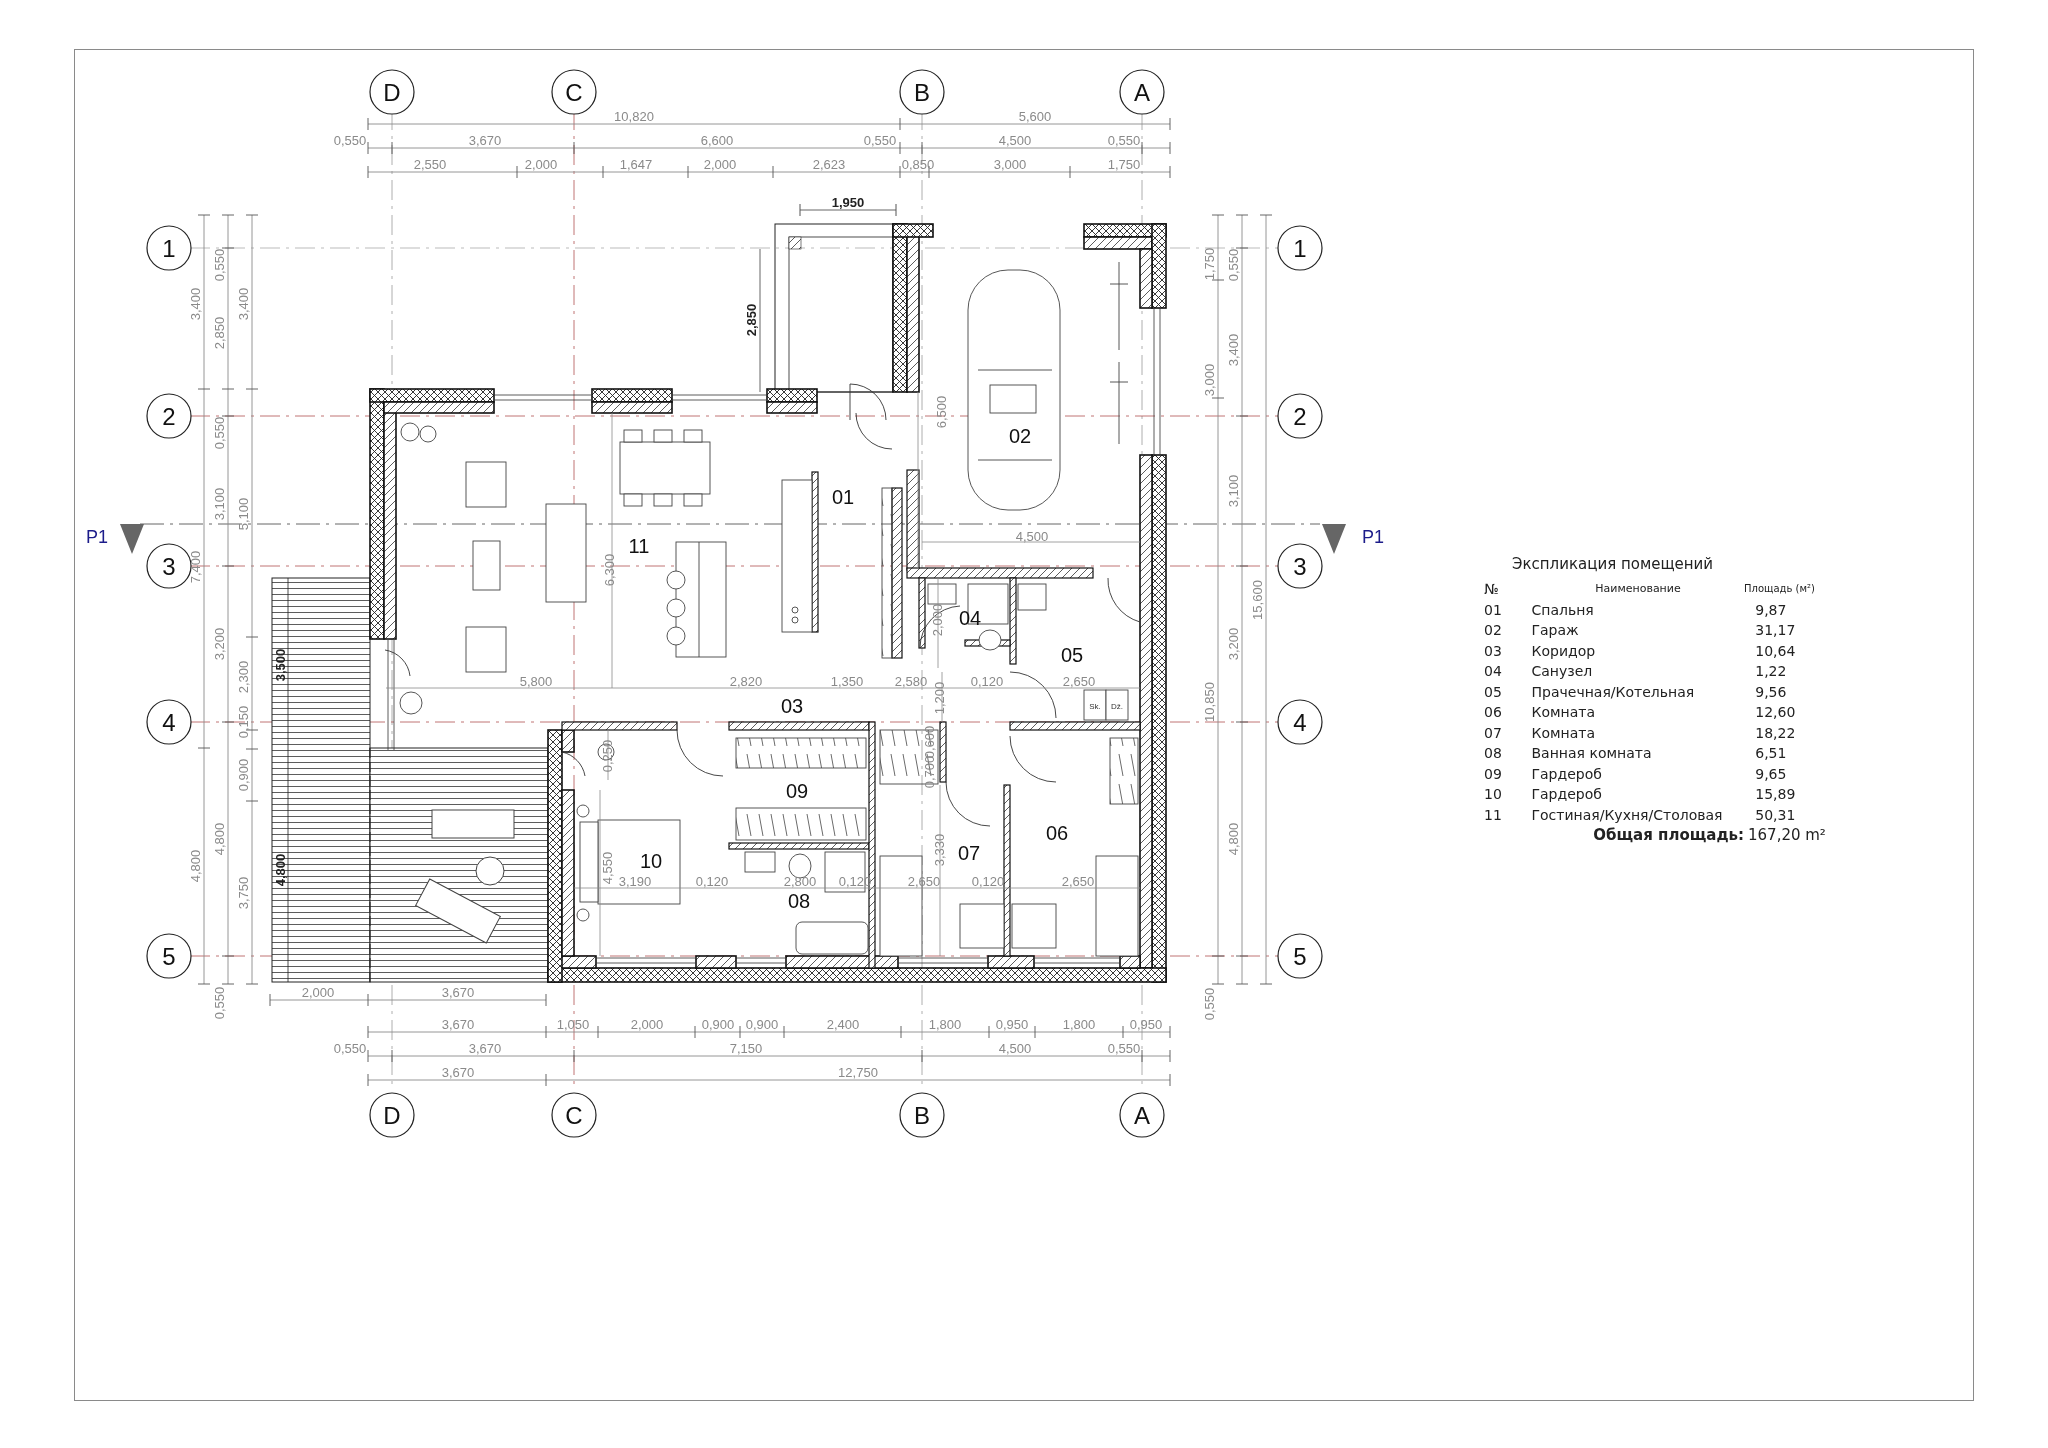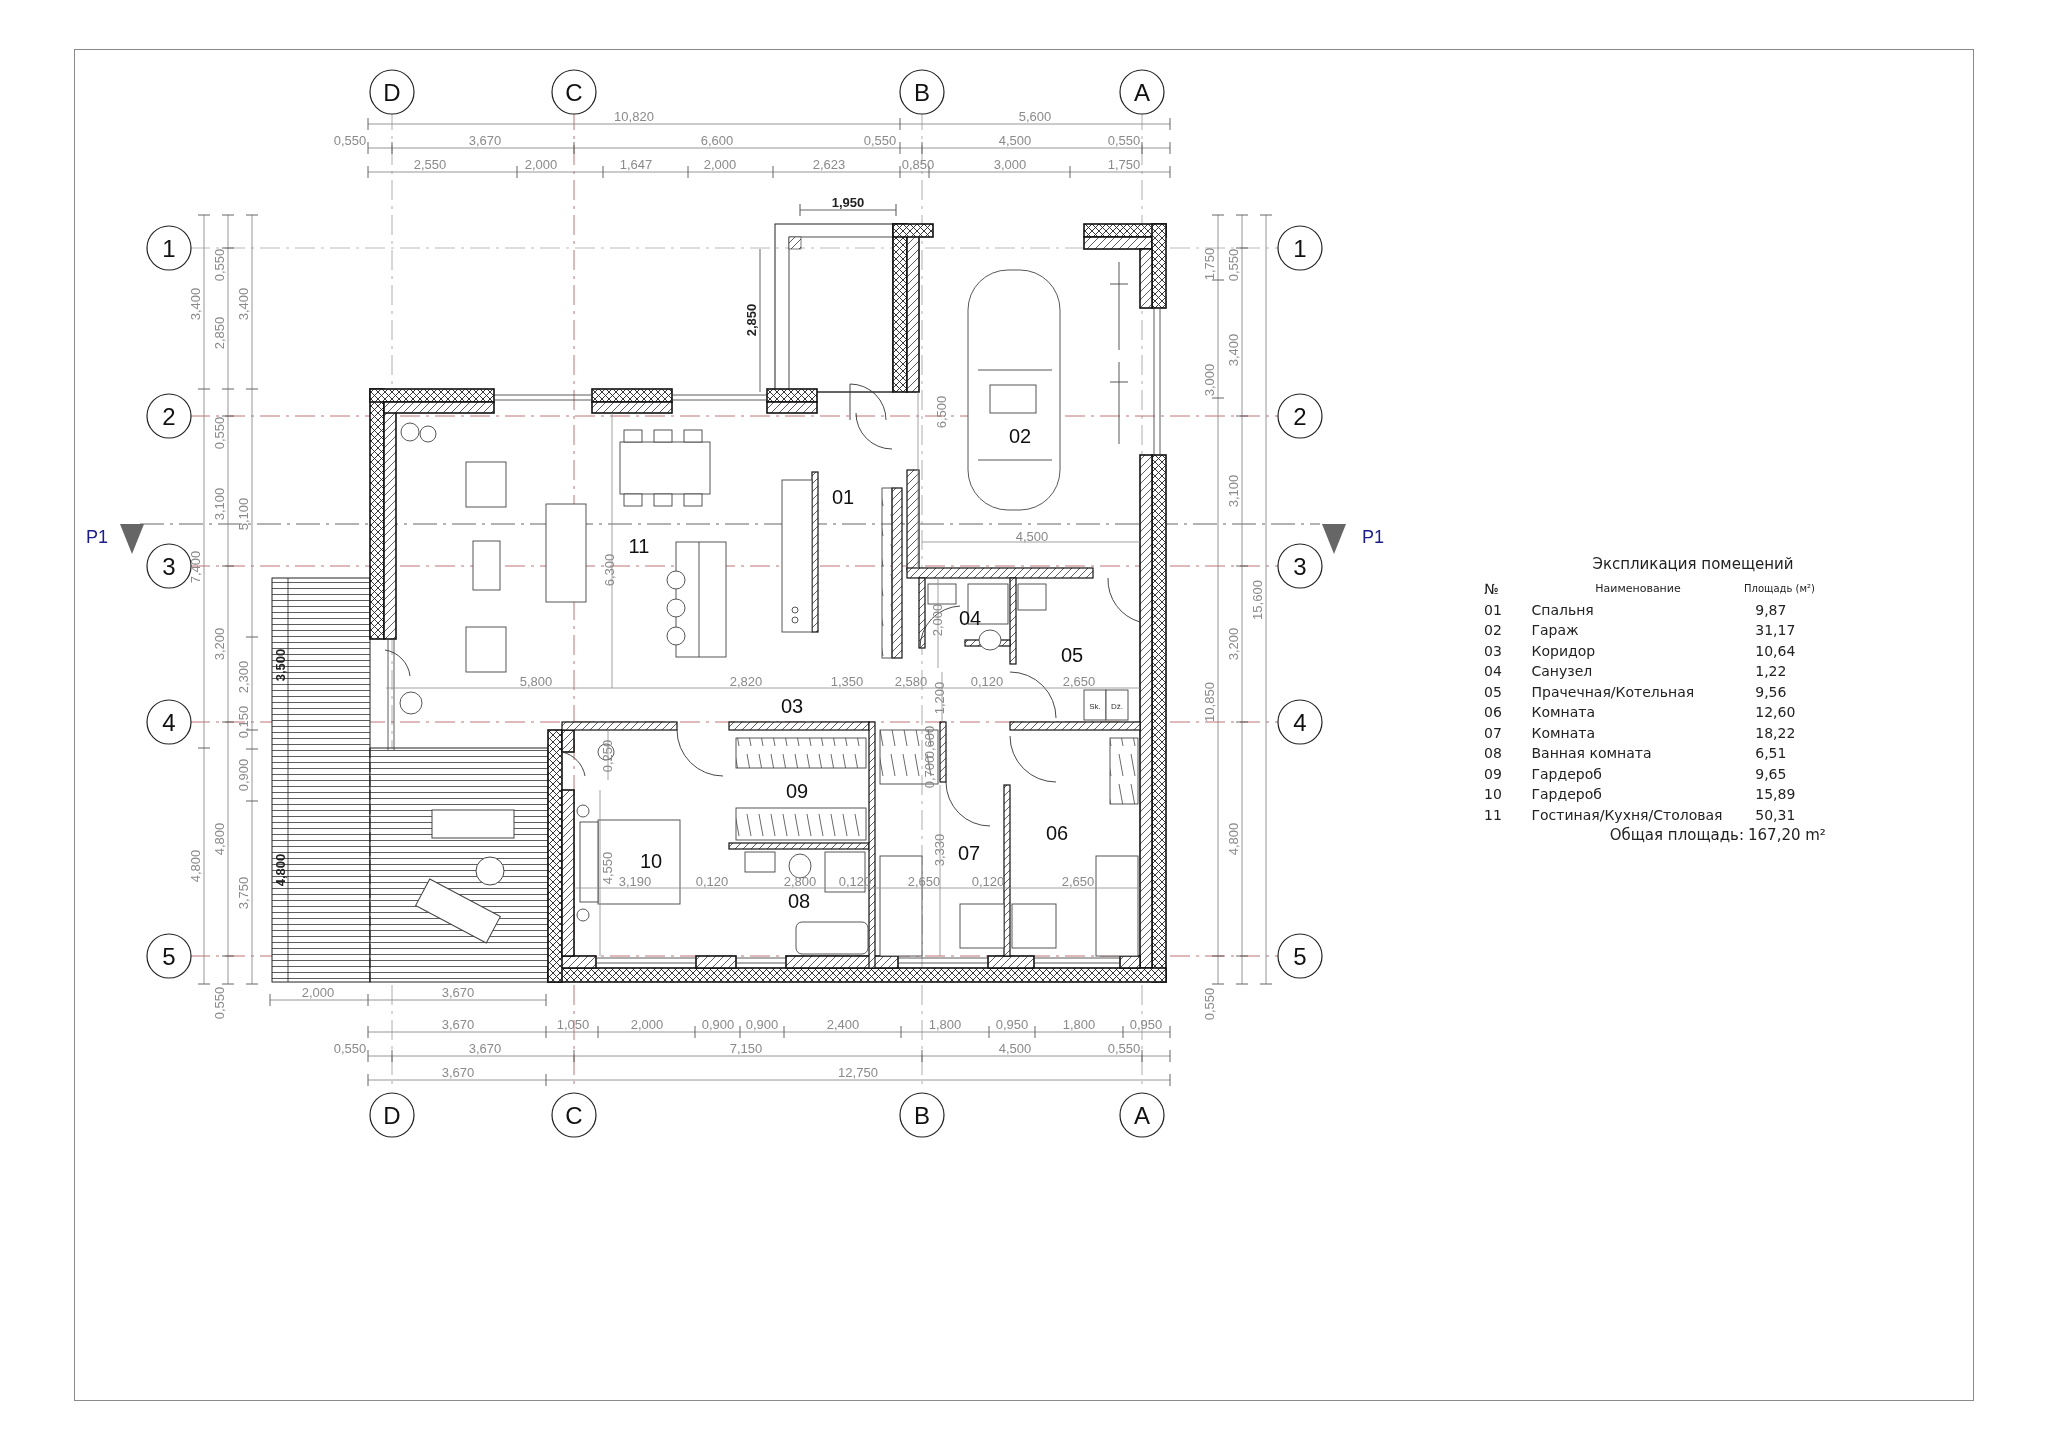--- a/index.html
+++ b/index.html
@@ -7,30 +7,30 @@
   #sheet-frame { position:absolute; left:74px; top:49px; width:1900px; height:1352px; border:1.5px solid #8a8a8a; box-sizing:border-box; }
   #plan { position:absolute; left:0; top:0; }
   .dim { font-family:"Liberation Sans", sans-serif; font-size:13px; fill:#8a8a8a; }
   .dimb { font-family:"Liberation Sans", sans-serif; font-size:13px; fill:#222; font-weight:bold; }
   .axis-lbl { font-family:"Liberation Sans", sans-serif; font-size:24px; fill:#111; }
   .room-lbl { font-family:"Liberation Sans", sans-serif; font-size:20px; fill:#111; }
   .sec-lbl { font-family:"Liberation Sans", sans-serif; font-size:18px; fill:#1c1c8a; }
   .tiny { font-family:"Liberation Sans", sans-serif; font-size:8px; fill:#333; }
 
   #legend { position:absolute; left:1484px; top:555px; width:390px; font-family:"DejaVu Sans", sans-serif; color:#222; }
-  #legend .lg-title { text-align:center; font-size:15px; margin-left:28px; margin-bottom:6px; }
+  #legend .lg-title { text-align:left; font-size:15px; margin-left:28px; margin-bottom:6px; }
   #legend .lg-head, #legend .lg-row { display:flex; font-size:14px; line-height:20.5px; }
   #legend .c-no { width:48px; }
   #legend .c-name { width:212px; }
   #legend .c-area { width:120px; padding-left:2px; }
   #legend .lg-head .c-name { text-align:center; font-size:11px; }
   #legend .lg-head .c-area { font-size:10px; padding-left:0; }
   #legend .lg-row .c-area { padding-left:14px; }
   #legend .lg-total { display:flex; font-size:15px; line-height:20px; }
-  #legend .lg-total .t-label { width:260px; text-align:right; font-weight:normal; padding-right:4px; }
+  #legend .lg-total .t-label { width:260px; text-align:right; font-weight:bold; padding-right:4px; }
   #legend .lg-total .t-val { font-size:15px;text-align:center; }
 </style>
 </head>
 <body>
 
 <div id="sheet-frame"></div>
 
 <svg id="plan" width="2048" height="1448" viewBox="0 0 2048 1448" xmlns="http://www.w3.org/2000/svg">
   <defs>
     <pattern id="xhatch" width="7" height="7" patternUnits="userSpaceOnUse">

